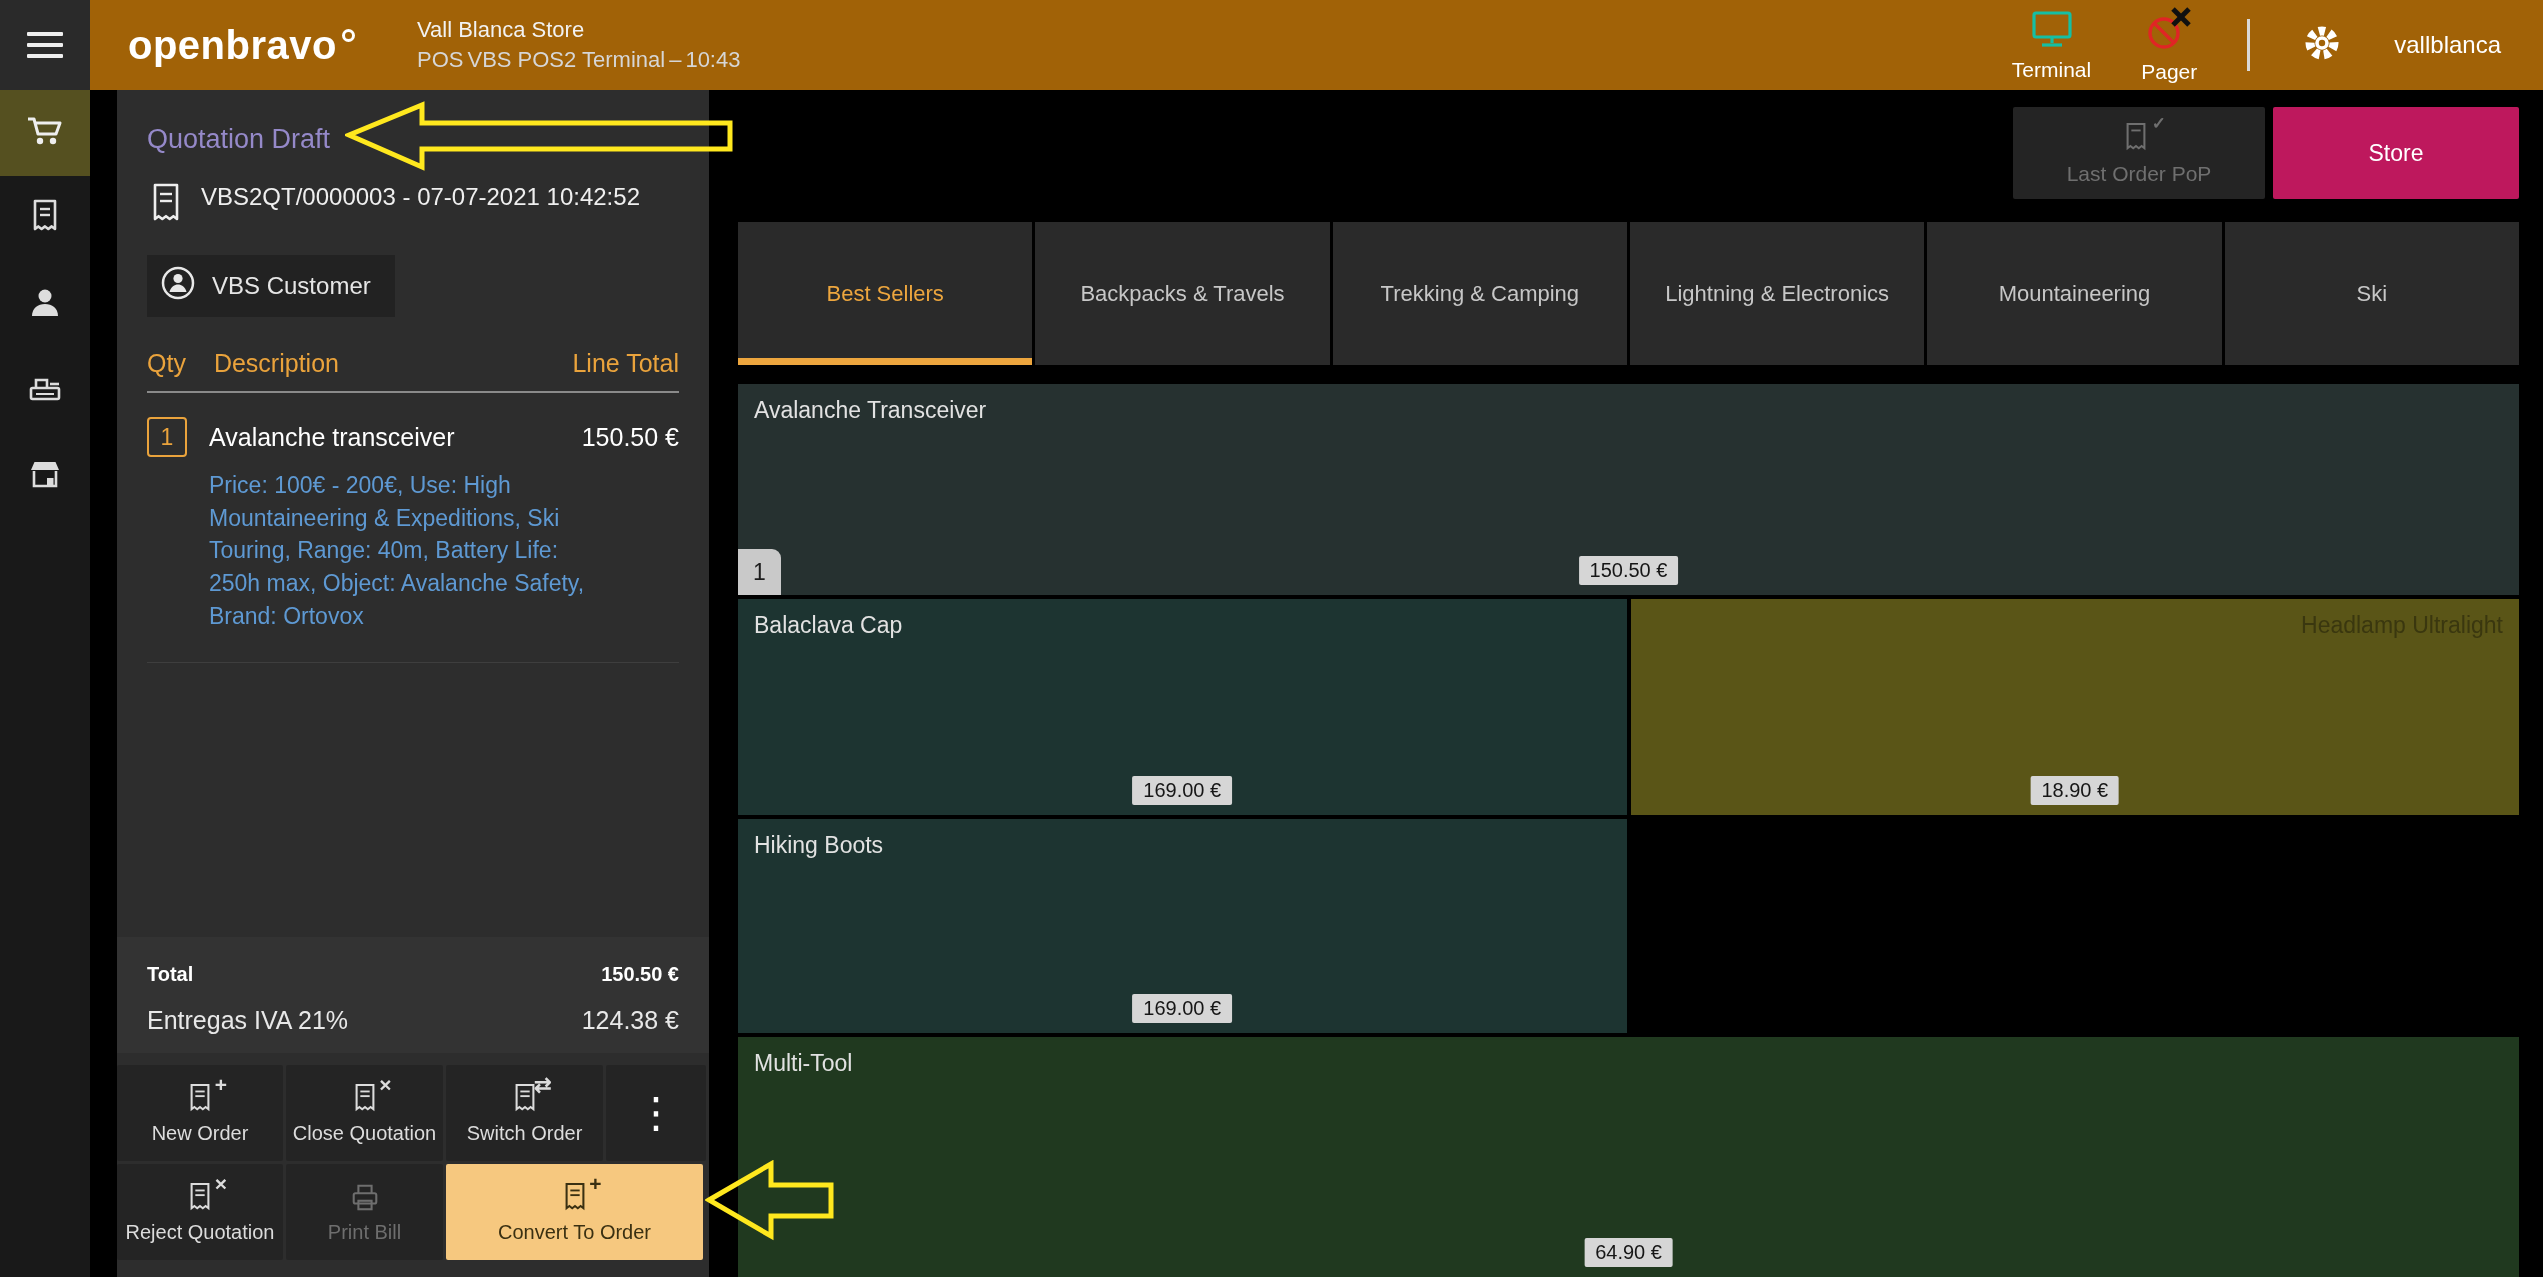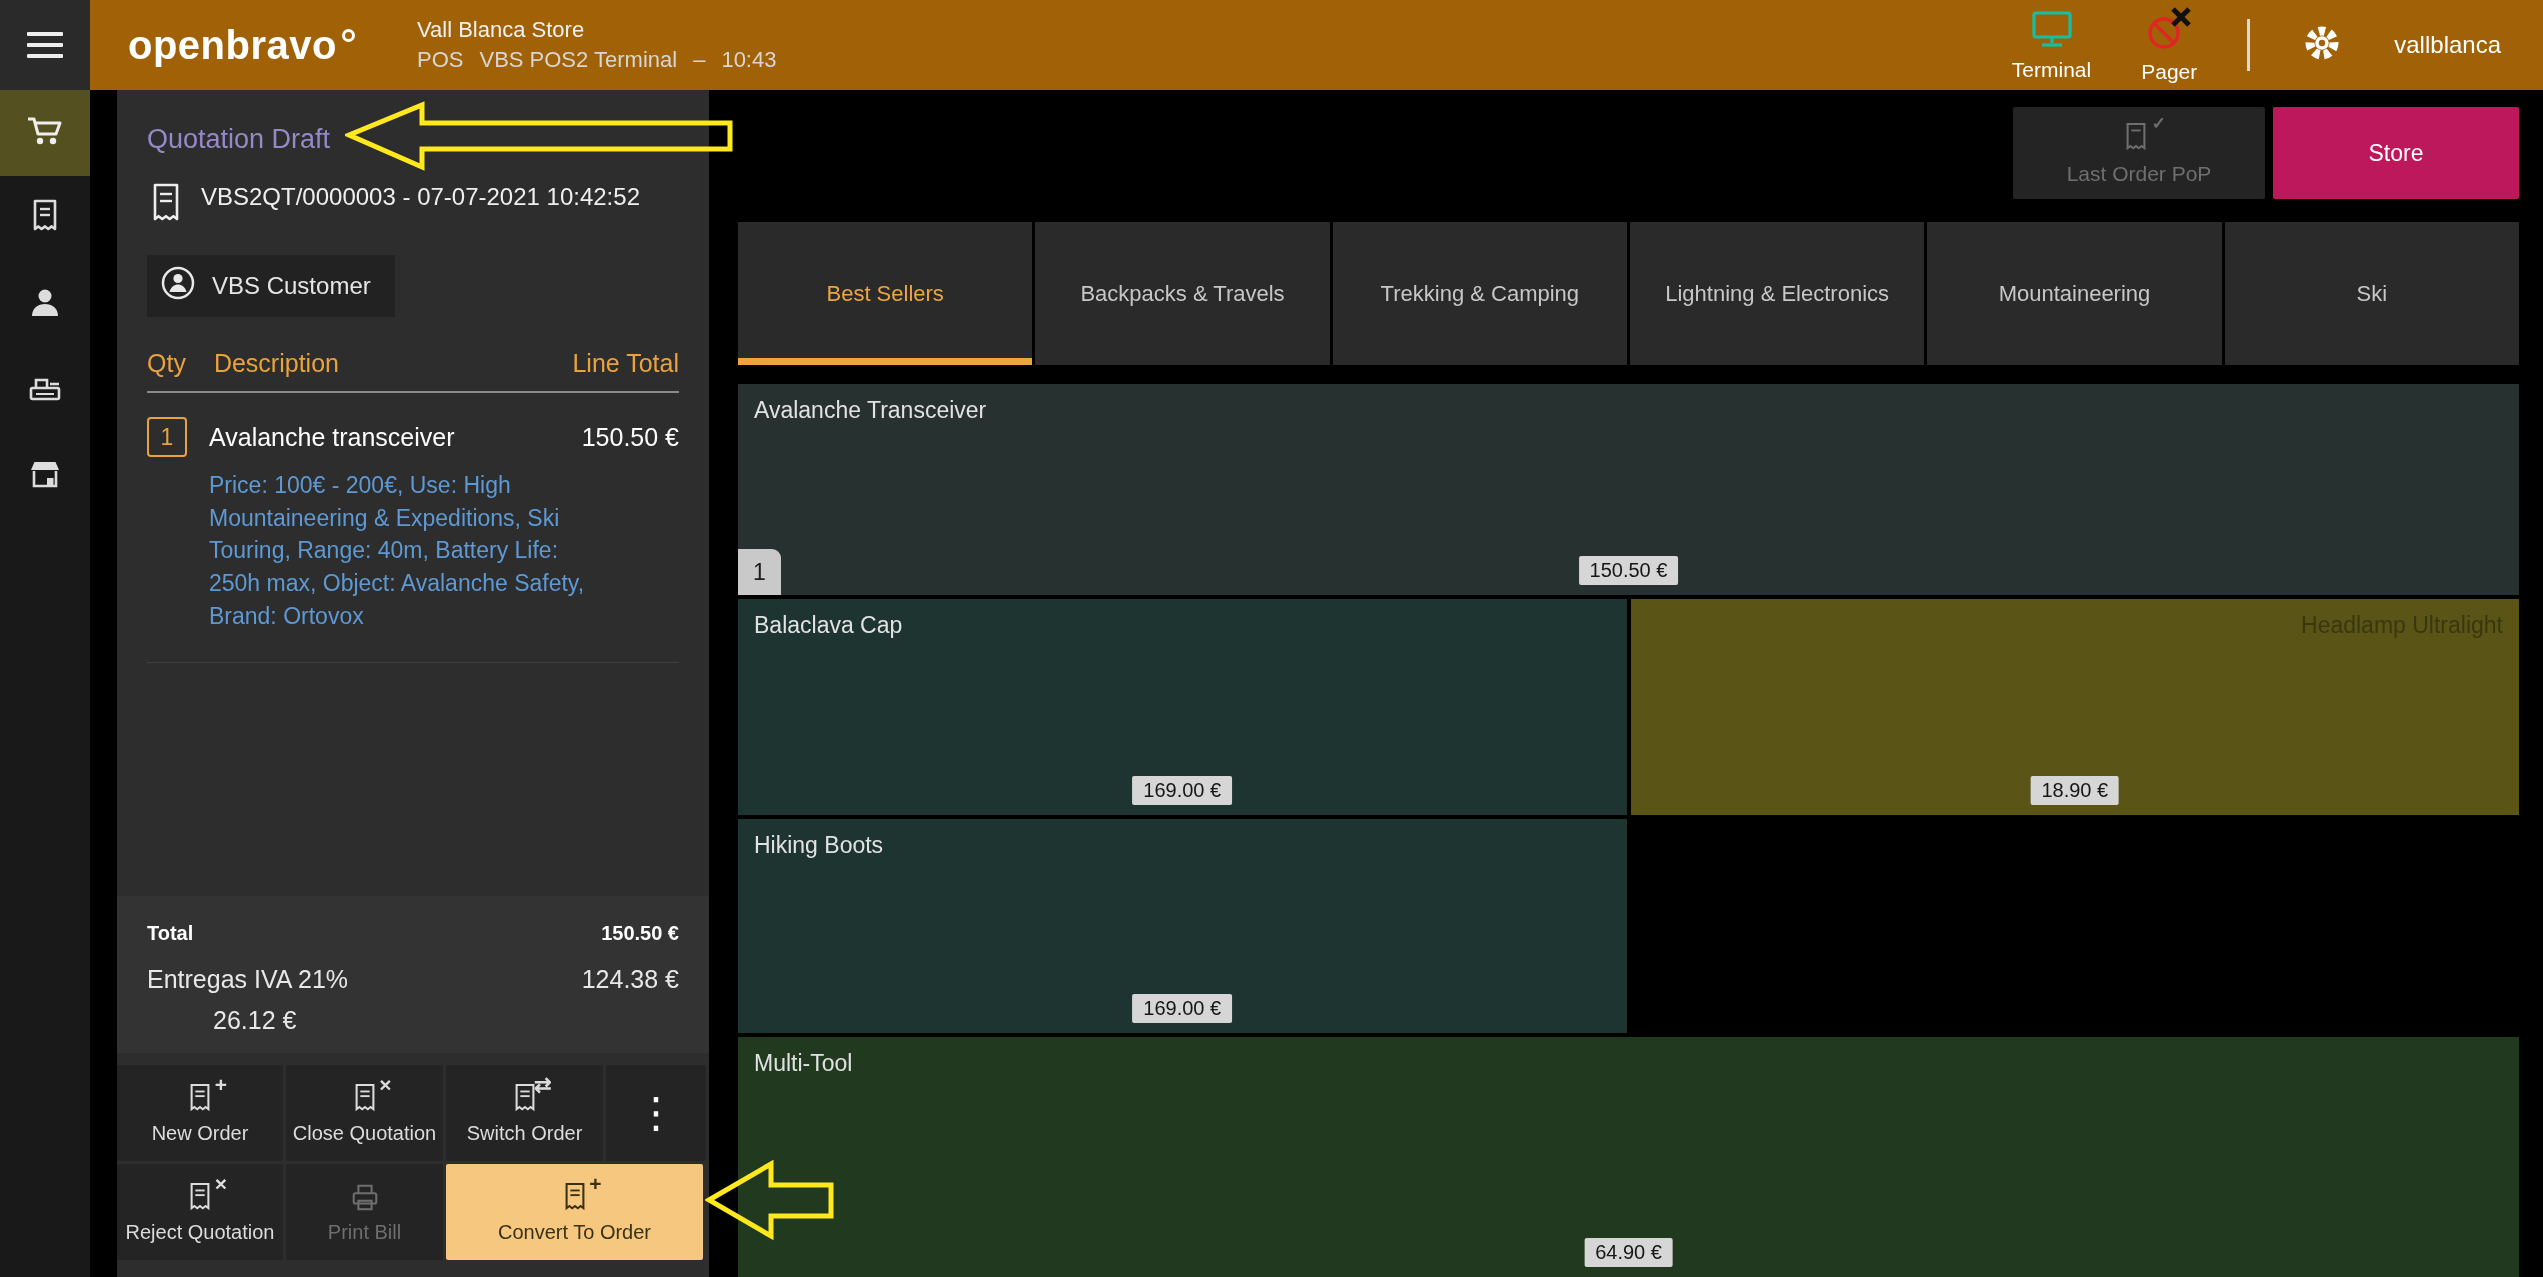--- a/index.html
+++ b/index.html
@@ -9,21 +9,21 @@
   
   .topbar { position:absolute; top:0; left:0; width:2543px; height:90px; background:#a16207;
             display:flex; align-items:center; }
   .hamburger-box { width:90px; height:90px; background:#2a2a2a; display:flex; flex-direction:column;
                    align-items:center; justify-content:center; gap:7px; cursor:pointer; flex:0 0 auto; }
   .hamburger-box i { display:block; width:36px; height:4px; background:#eee; border-radius:1px; }
   .logo { margin-left:38px; font-size:40px; font-weight:bold; color:#fff; letter-spacing:.5px; display:flex; align-items:flex-start; }
   .logo-mark { display:inline-block; width:13px; height:13px; border:3.5px solid #fff; border-radius:50%; margin-left:5px; margin-top:6px; }
   .store-info { margin-left:62px; font-size:22px; line-height:1.35; }
   .store-info .l1 { color:#f2f2f2; }
-  .store-info .l2 { color:#d6d6d6; display:flex; gap:16px; }
+  .store-info .l2 { color:#d6d6d6; display:flex; gap:4px; }
   .topbar-right { margin-left:auto; display:flex; align-items:center; gap:50px; padding-right:42px; }
   .tb-item { display:flex; flex-direction:column; align-items:center; gap:4px; font-size:21px; color:#fff; cursor:pointer; }
   .tb-divider { width:3px; height:52px; background:#d9d9d9; }
   .tb-user { font-size:24px; color:#fff; }
 
   
   .sidebar { position:absolute; left:0; top:90px; bottom:0; width:90px; background:#191919; }
   .side-item { width:90px; height:86px; display:flex; align-items:center; justify-content:center; cursor:pointer; }
   .side-item.active { background:#555020; }
 
@@ -241,21 +241,20 @@
 
   <div class="totals">
     <div class="tot-row1">
       <span>Total</span>
       <span class="v">150.50 €</span>
     </div>
     <div class="tot-row2">
       <span>Entregas IVA 21%</span>
       <span class="v">124.38 €</span>
     </div>
-    <div class="tot-row3">26.12 €</div>
   </div>
 
   <div class="actions">
     <div class="act-row">
       <div class="abtn w1">
         <span class="btn-ic">
           <svg width="28" height="34" viewBox="0 0 30 34">
               <path d="M6 3h18v26l-3-2.3-3 2.3-3-2.3-3 2.3-3-2.3L6 29z" fill="none" stroke="#dcdcdc" stroke-width="2.2"></path>
               <line x1="10" y1="10" x2="20" y2="10" stroke="#dcdcdc" stroke-width="2"></line>
               <line x1="10" y1="15" x2="20" y2="15" stroke="#dcdcdc" stroke-width="2"></line>

